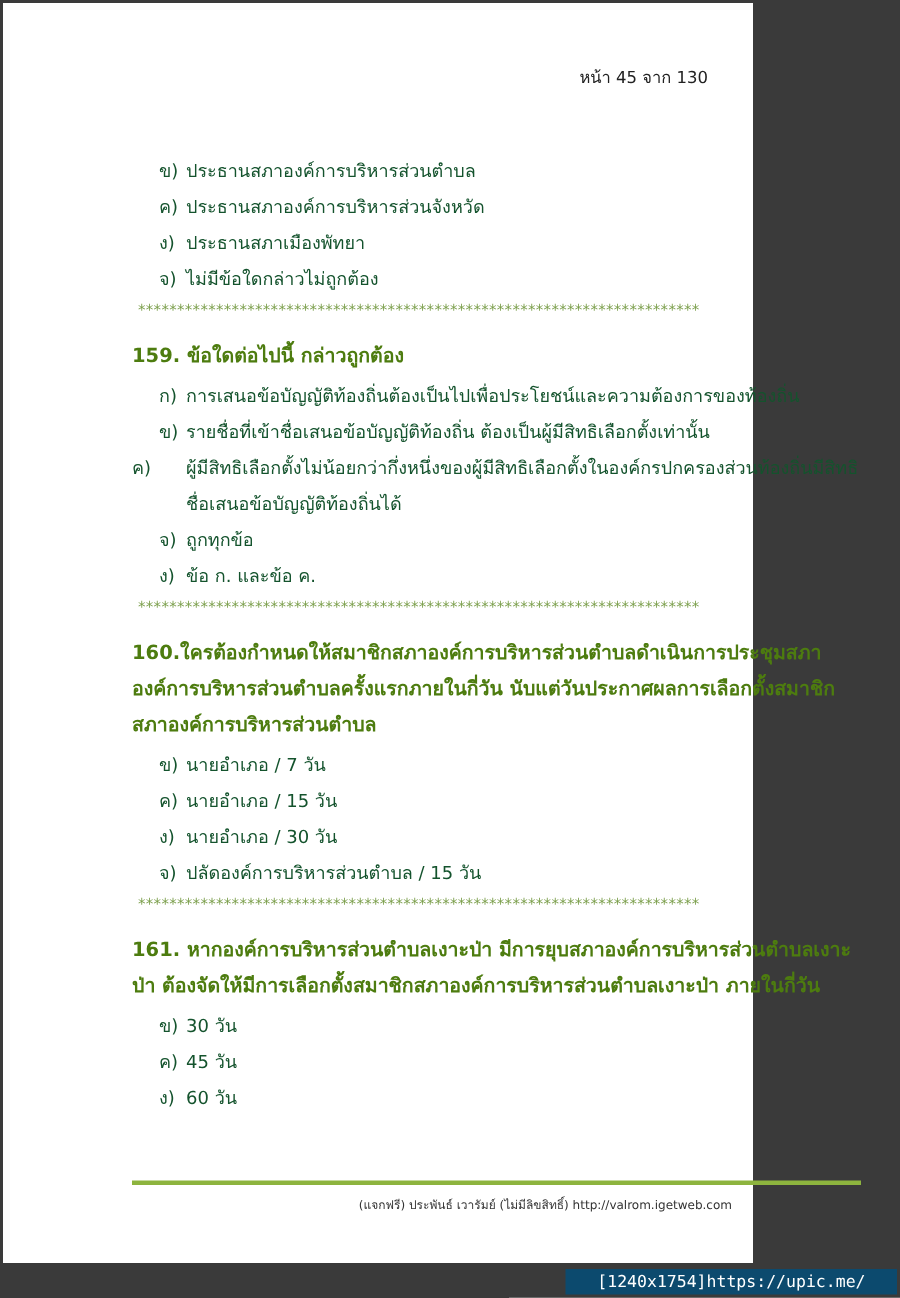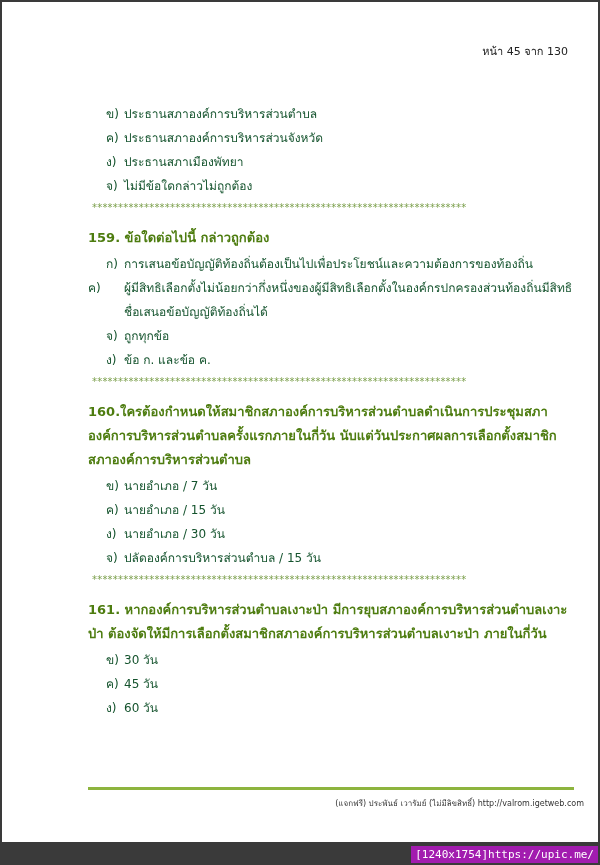--- a/index.html
+++ b/index.html
@@ -1,19 +1,19 @@
 <!DOCTYPE html>
 <html><head>
   <meta charset="utf-8">
   <style>
     * { margin: 0; padding: 0; box-sizing: border-box; }
     html, body { width: 600px; height: 865px; overflow: hidden; background: #3a3a3a; }
     body { position: relative; font-family: "DejaVu Sans", sans-serif; }
     .page {
-      position: absolute; left: 2px; top: 2px; width: 596px; height: 840px;
+      position: absolute; left: 2px; top: 2px; width: 500px; height: 840px;
       background: #ffffff;
     }
     .page-num {
       position: absolute; right: 30px; top: 40px;
       font-size: 11px; color: #222;
     }
     .content { position: absolute; left: 86px; top: 100px; width: 490px; }
     .opt {
       position: relative; padding-left: 18px; font-size: 12px; color: #14532d;
       line-height: 24px; height: 24px; white-space: nowrap;
@@ -28,42 +28,43 @@
       font-size: 13px; font-weight: bold; color: #4d7c0f; line-height: 24px;
       margin-top: 4px; margin-bottom: 2px;
     }
     .footer-line {
       position: absolute; left: 86px; width: 486px; top: 785px; height: 3px; background: #8db43e;
     }
     .footer {
       position: absolute; right: 14px; top: 795px; font-size: 8px; color: #333;
     }
     .watermark {
-      position: absolute; right: 2px; bottom: 2px; background: #a21caf; color: #fff;
-      font-size: 11px; font-family: "DejaVu Sans Mono", monospace; padding: 2px 4px;
+      position: absolute; right: 2px; bottom: 2px; background: #0c4a6e; color: #fff;
+      font-size: 11px; font-family: "DejaVu Sans Mono", monospace; padding: 2px 21px;
     }
   </style>
 </head>
 <body>
 
 <div class="page">
   <div class="page-num">หน้า 45 จาก 130</div>
 
   <div class="content">
     <div>
       <div class="opt"><span class="mk">ข)</span><span>ประธานสภาองค์การบริหารส่วนตำบล</span></div>
       <div class="opt"><span class="mk">ค)</span><span>ประธานสภาองค์การบริหารส่วนจังหวัด</span></div>
       <div class="opt"><span class="mk">ง)</span><span>ประธานสภาเมืองพัทยา</span></div>
       <div class="opt"><span class="mk">จ)</span><span>ไม่มีข้อใดกล่าวไม่ถูกต้อง</span></div>
     </div>
     <div class="stars">************************************************************************</div>
 
     <div>
       <div class="q">159. ข้อใดต่อไปนี้ กล่าวถูกต้อง</div>
       <div class="opt"><span class="mk">ก)</span><span>การเสนอข้อบัญญัติท้องถิ่นต้องเป็นไปเพื่อประโยชน์และความต้องการของท้องถิ่น</span></div>
+      <div class="opt"><span class="mk">ข)</span><span>รายชื่อที่เข้าชื่อเสนอข้อบัญญัติท้องถิ่น ต้องเป็นผู้มีสิทธิเลือกตั้งเท่านั้น</span></div>
       <div class="opt multi"><span class="mk">ค)</span><span>ผู้มีสิทธิเลือกตั้งไม่น้อยกว่ากึ่งหนึ่งของผู้มีสิทธิเลือกตั้งในองค์กรปกครองส่วนท้องถิ่นมีสิทธิชื่อเสนอข้อบัญญัติท้องถิ่นได้</span></div>
       <div class="opt"><span class="mk">จ)</span><span>ถูกทุกข้อ</span></div>
       <div class="opt"><span class="mk">ง)</span><span>ข้อ ก. และข้อ ค.</span></div>
     </div>
     <div class="stars">************************************************************************</div>
 
     <div>
       <div class="q">160.ใครต้องกำหนดให้สมาชิกสภาองค์การบริหารส่วนตำบลดำเนินการประชุมสภาองค์การบริหารส่วนตำบลครั้งแรกภายในกี่วัน นับแต่วันประกาศผลการเลือกตั้งสมาชิกสภาองค์การบริหารส่วนตำบล</div>
       <div class="opt"><span class="mk">ข)</span><span>นายอำเภอ / 7 วัน</span></div>
       <div class="opt"><span class="mk">ค)</span><span>นายอำเภอ / 15 วัน</span></div>

